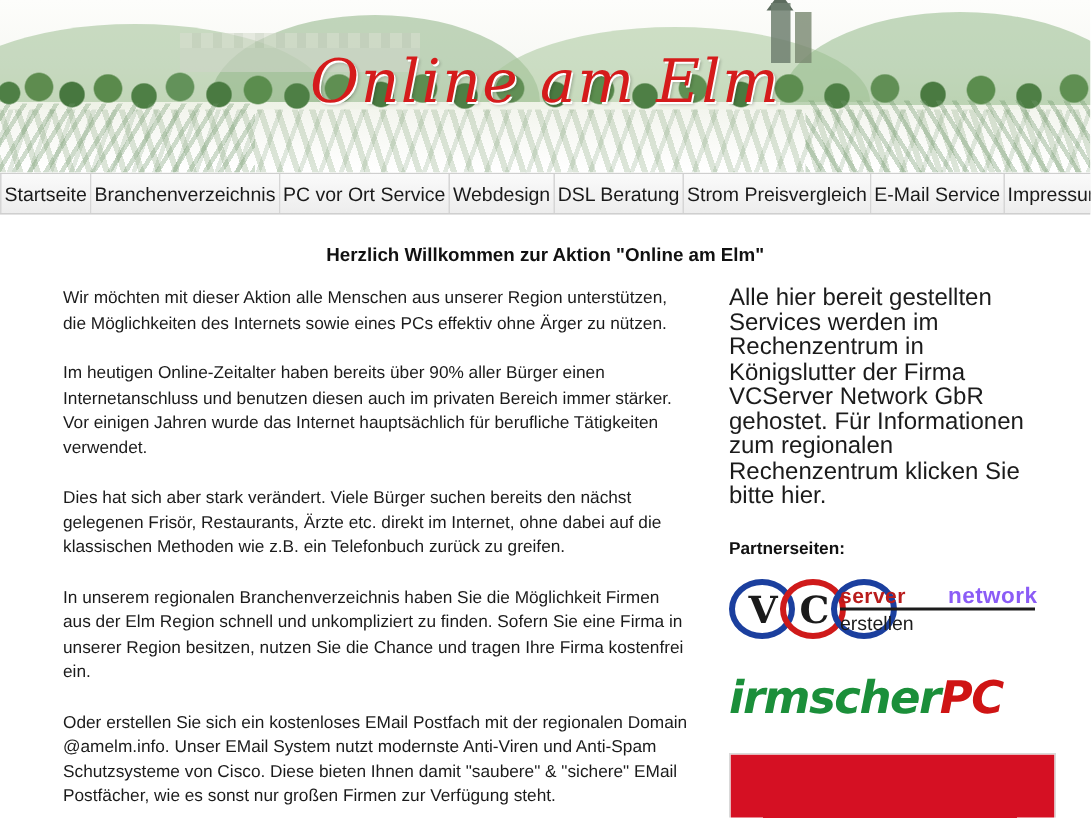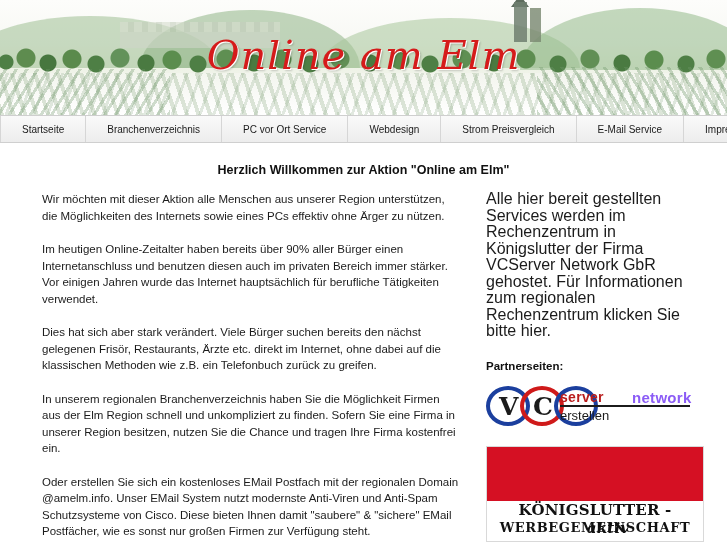--- a/index.html
+++ b/index.html
@@ -146,22 +146,22 @@
     background: #f0f0f0;
     border-top: 1px solid #cfcfcf;
     border-bottom: 1px solid #cfcfcf;
     box-sizing: border-box;
   }
   .nav-item {
     flex: 0 0 auto;
     display: flex;
     align-items: center;
     justify-content: center;
-    padding: 0 21px;
-    font-size: 10px;
+    padding: 0 2px;
+    font-size: 13px;
     color: #1a1a1a;
     border-right: 1px solid #d6d6d6;
     cursor: pointer;
     background: linear-gradient(180deg, #fafafa 0%, #ededed 100%);
     white-space: nowrap;
     height: 26px;
     box-sizing: border-box;
   }
   .nav-item:first-child { border-left: 1px solid #d6d6d6; }
 
@@ -368,20 +368,21 @@
     <div class="field-hatch-l"></div>
     <div class="field-hatch-r"></div>
     <div class="banner-title">Online am Elm</div>
   </div>
 
   <div class="nav">
     <div class="nav-item">Startseite</div>
     <div class="nav-item">Branchenverzeichnis</div>
     <div class="nav-item">PC vor Ort Service</div>
     <div class="nav-item">Webdesign</div>
+    <div class="nav-item">DSL Beratung</div>
     <div class="nav-item">Strom Preisvergleich</div>
     <div class="nav-item">E-Mail Service</div>
     <div class="nav-item">Impressum</div>
   </div>
 
   <div class="content">
 
     <div class="headline">Herzlich Willkommen zur Aktion "Online am Elm"</div>
 
     <div class="cols">
@@ -405,20 +406,24 @@
           <div class="vc-ring r2"></div>
           <div class="vc-ring r3"></div>
           <div class="vc-v">V</div>
           <div class="vc-c">C</div>
           <div class="vc-server">server</div>
           <div class="vc-network">network</div>
           <div class="vc-under"></div>
           <div class="vc-webhosting">erstellen</div>
         </div>
 
+        <div class="logo-irmscher">
+          <span class="part-a">irmscher</span>
+            <span class="part-b">PC</span>
+        </div>
 
         <div class="logo-koe">
           <div class="koe-red"></div>
           <div class="koe-skyline"></div>
           <div class="koe-tower" style="left:34px; height:30px;"></div>
           <div class="koe-tower" style="left:46px; height:32px;"></div>
           <div class="koe-name"><span>KÖNIGSLUTTER - </span><span class="aktiv">aktiv</span></div>
           <div class="koe-sub">WERBEGEMEINSCHAFT</div>
         </div>
 

